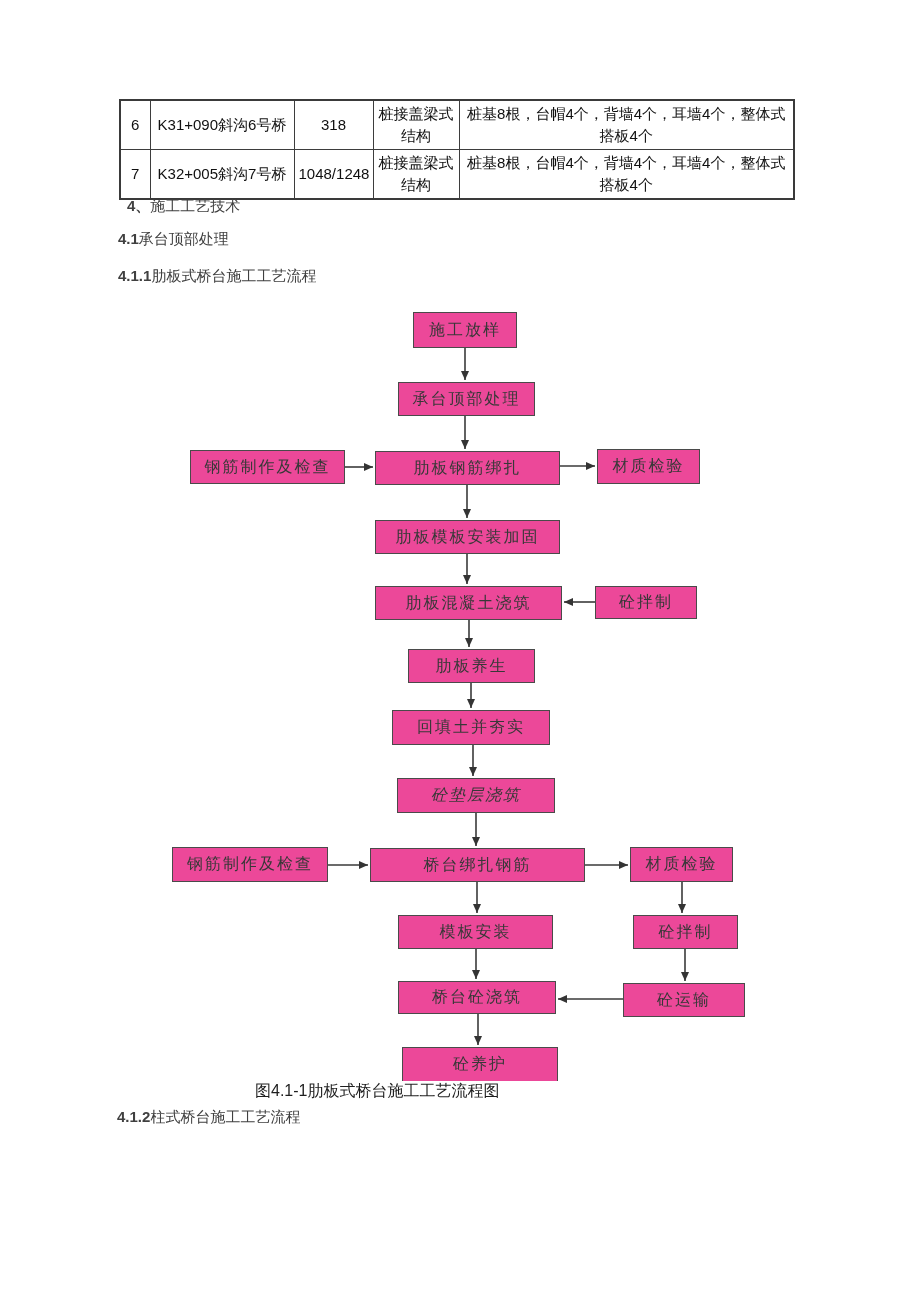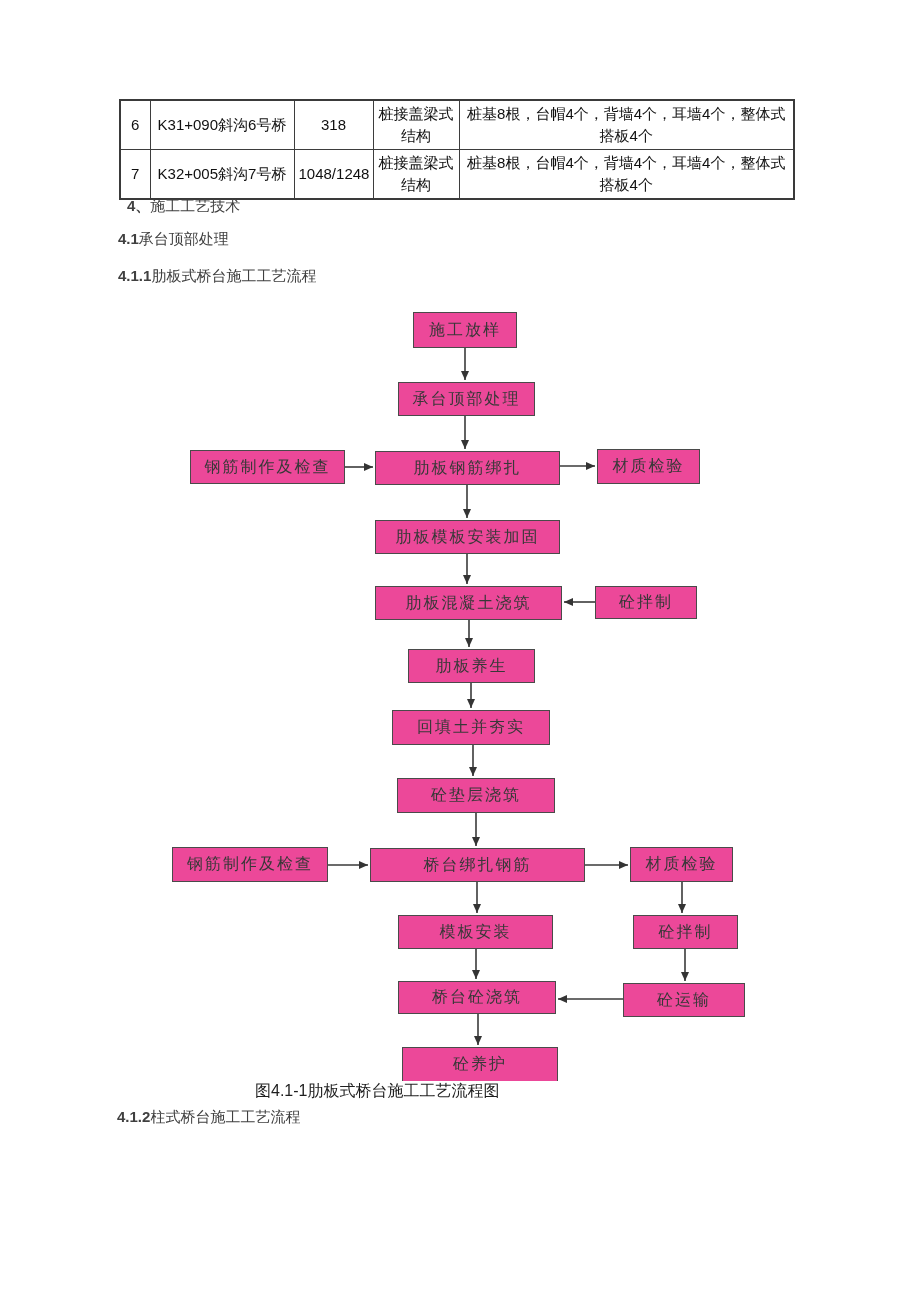--- a/index.html
+++ b/index.html
@@ -85,21 +85,21 @@
   <div class="flow-node" style="left:375px; top:451px; width:185px; height:34px;">肋板钢筋绑扎</div>
   <div class="flow-node" style="left:597px; top:449px; width:103px; height:35px;">材质检验</div>
 
   <div class="flow-node" style="left:375px; top:520px; width:185px; height:34px;">肋板模板安装加固</div>
 
   <div class="flow-node" style="left:375px; top:586px; width:187px; height:34px;">肋板混凝土浇筑</div>
   <div class="flow-node" style="left:595px; top:586px; width:102px; height:33px;">砼拌制</div>
 
   <div class="flow-node" style="left:408px; top:649px; width:127px; height:34px;">肋板养生</div>
   <div class="flow-node" style="left:392px; top:710px; width:158px; height:35px;">回填土并夯实</div>
-  <div class="flow-node" style="left:397px; top:778px; width:158px; height:35px;">砼垫层浇筑</div>
+  <div class="flow-node" style="left:397px; top:778px; width:158px; height:35px;font-style:italic;">砼垫层浇筑</div>
 
   <div class="flow-node" style="left:172px; top:847px; width:156px; height:35px;">钢筋制作及检查</div>
   <div class="flow-node" style="left:370px; top:848px; width:215px; height:34px;">桥台绑扎钢筋</div>
   <div class="flow-node" style="left:630px; top:847px; width:103px; height:35px;">材质检验</div>
 
   <div class="flow-node" style="left:398px; top:915px; width:155px; height:34px;">模板安装</div>
   <div class="flow-node" style="left:633px; top:915px; width:105px; height:34px;">砼拌制</div>
 
   <div class="flow-node" style="left:398px; top:981px; width:158px; height:33px;">桥台砼浇筑</div>
   <div class="flow-node" style="left:623px; top:983px; width:122px; height:34px;">砼运输</div>

